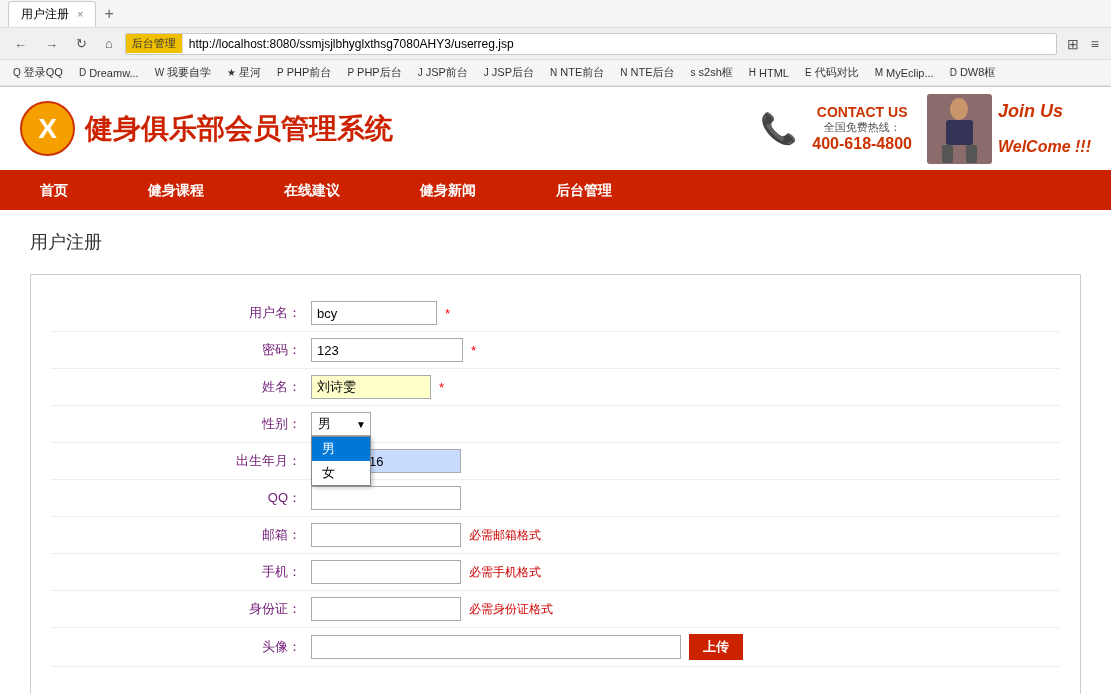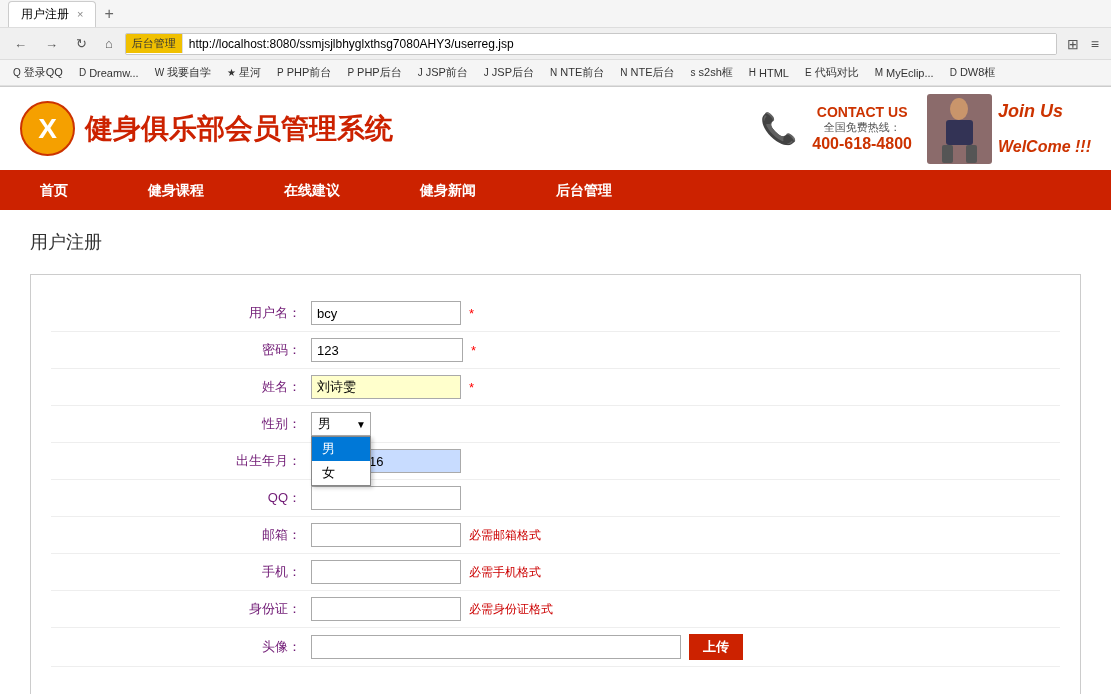--- a/index.html
+++ b/index.html
@@ -213,33 +213,33 @@
     <div class="nav-item">后台管理</div>
   </div>
 
   <div class="page-content">
     <h2 class="page-title">用户注册</h2>
 
     <div class="form-container">
 
       <div class="form-row">
         <div class="form-label">用户名：</div>
-        <input class="form-input" type="text" style="width: 150px;" value="bcy">
+        <input class="form-input" type="text" style="width: 126px;" value="bcy">
         <span class="required-star">*</span>
       </div>
 
       <div class="form-row">
         <div class="form-label">密码：</div>
         <input class="form-input" type="text" style="width: 152px;" value="123">
         <span class="required-star">*</span>
       </div>
 
       <div class="form-row">
         <div class="form-label">姓名：</div>
-        <input class="form-input yellow-bg" type="text" style="width: 150px;" value="刘诗雯">
+        <input class="form-input yellow-bg" type="text" style="width: 120px;" value="刘诗雯">
         <span class="required-star">*</span>
       </div>
 
       <div class="form-row">
         <div class="form-label">性别：</div>
         <div class="gender-container">
           <div class="gender-btn">
             <span>男</span>
             <span class="gender-arrow">▼</span>
           </div>

